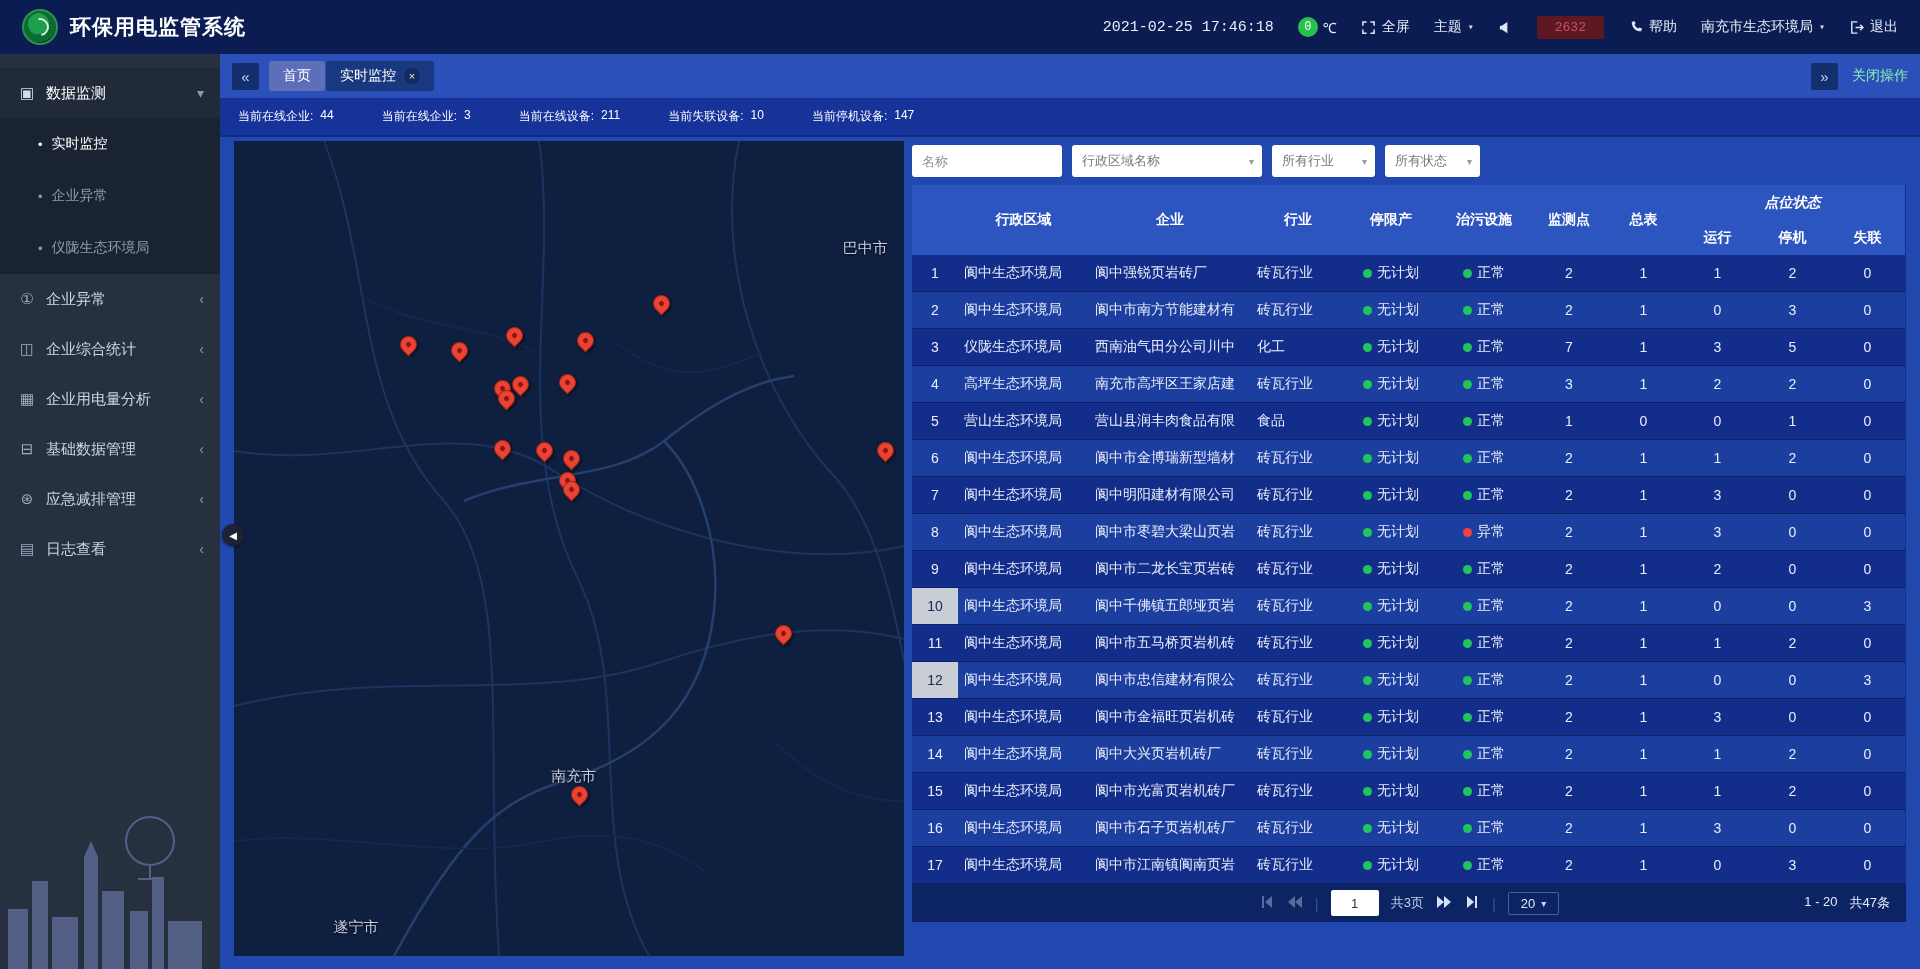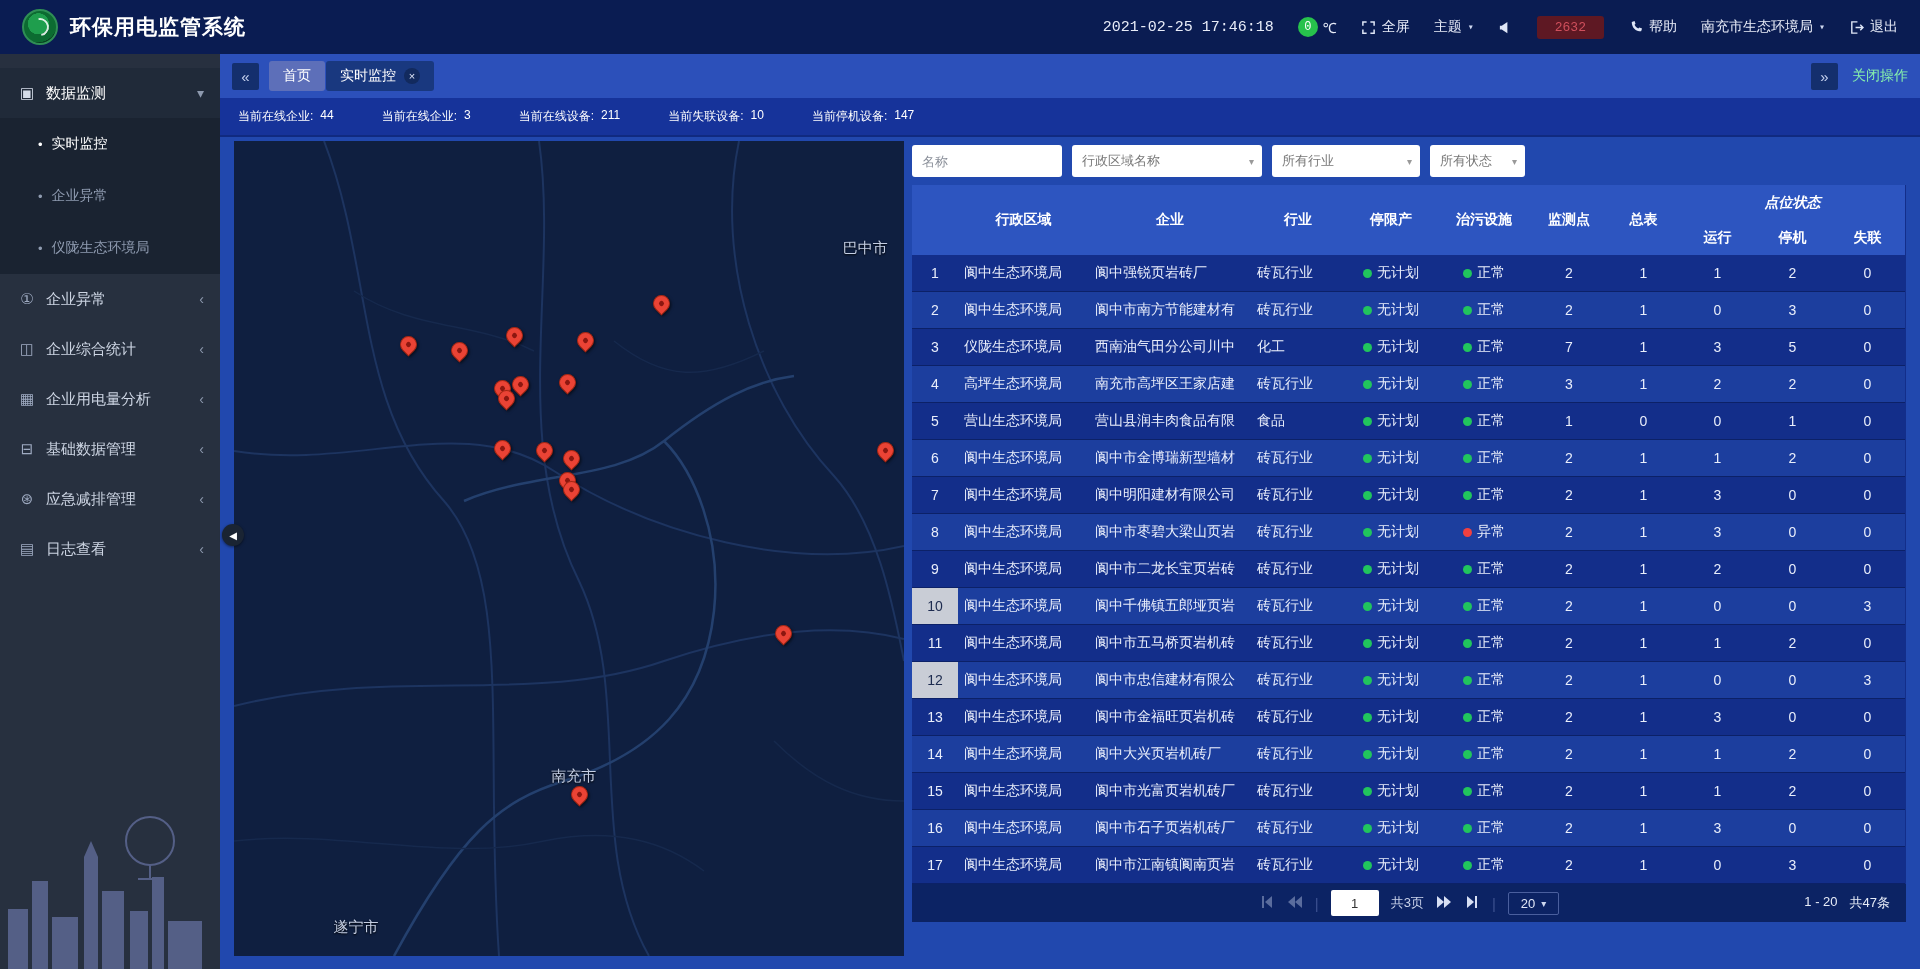--- a/index.html
+++ b/index.html
@@ -64,21 +64,21 @@
   .pin-body::after{content:"";position:absolute;width:5px;height:5px;background:#8c1710;border-radius:50%;top:5px;left:5px;}
   .map-city{position:absolute;transform:translate(-50%,-50%);color:#c5cfe4;font-size:15px;text-shadow:0 1px 2px #000;white-space:nowrap;}
 
   .right-panel{flex:1;display:flex;flex-direction:column;min-width:0;}
   .filterbar{display:flex;gap:10px;margin:4px 0 8px;}
   .f-input{width:150px;height:32px;background:#fff;border:none;border-radius:3px;font-size:13px;color:#333;padding:0 10px;box-sizing:border-box;}
   .f-input::placeholder{color:#8a8f99;}
   .f-select{height:32px;background:#fff;border-radius:3px;color:#777;font-size:13px;display:flex;align-items:center;justify-content:space-between;padding:0 8px 0 10px;box-sizing:border-box;cursor:pointer;}
   .f-select .caret{color:#999;}
   .w-region{width:190px;}
-  .w-industry{width:148px;}
+  .w-industry{width:103px;}
   .w-status{width:95px;}
 
   
   .table-wrap{height:699px;overflow:hidden;background:#132e8a;}
   table{table-layout:fixed;width:993px;border-collapse:collapse;font-size:14px;color:#e9eefb;}
   thead th{background:#2d55c0;font-weight:bold;color:#fff;}
   thead tr:first-child th{height:34px;}
   thead tr:last-child th{height:32px;font-family:Liberation Serif, serif;}
   .th-group{font-style:italic;}
   tbody tr:nth-child(odd){background:#132e8a;}

